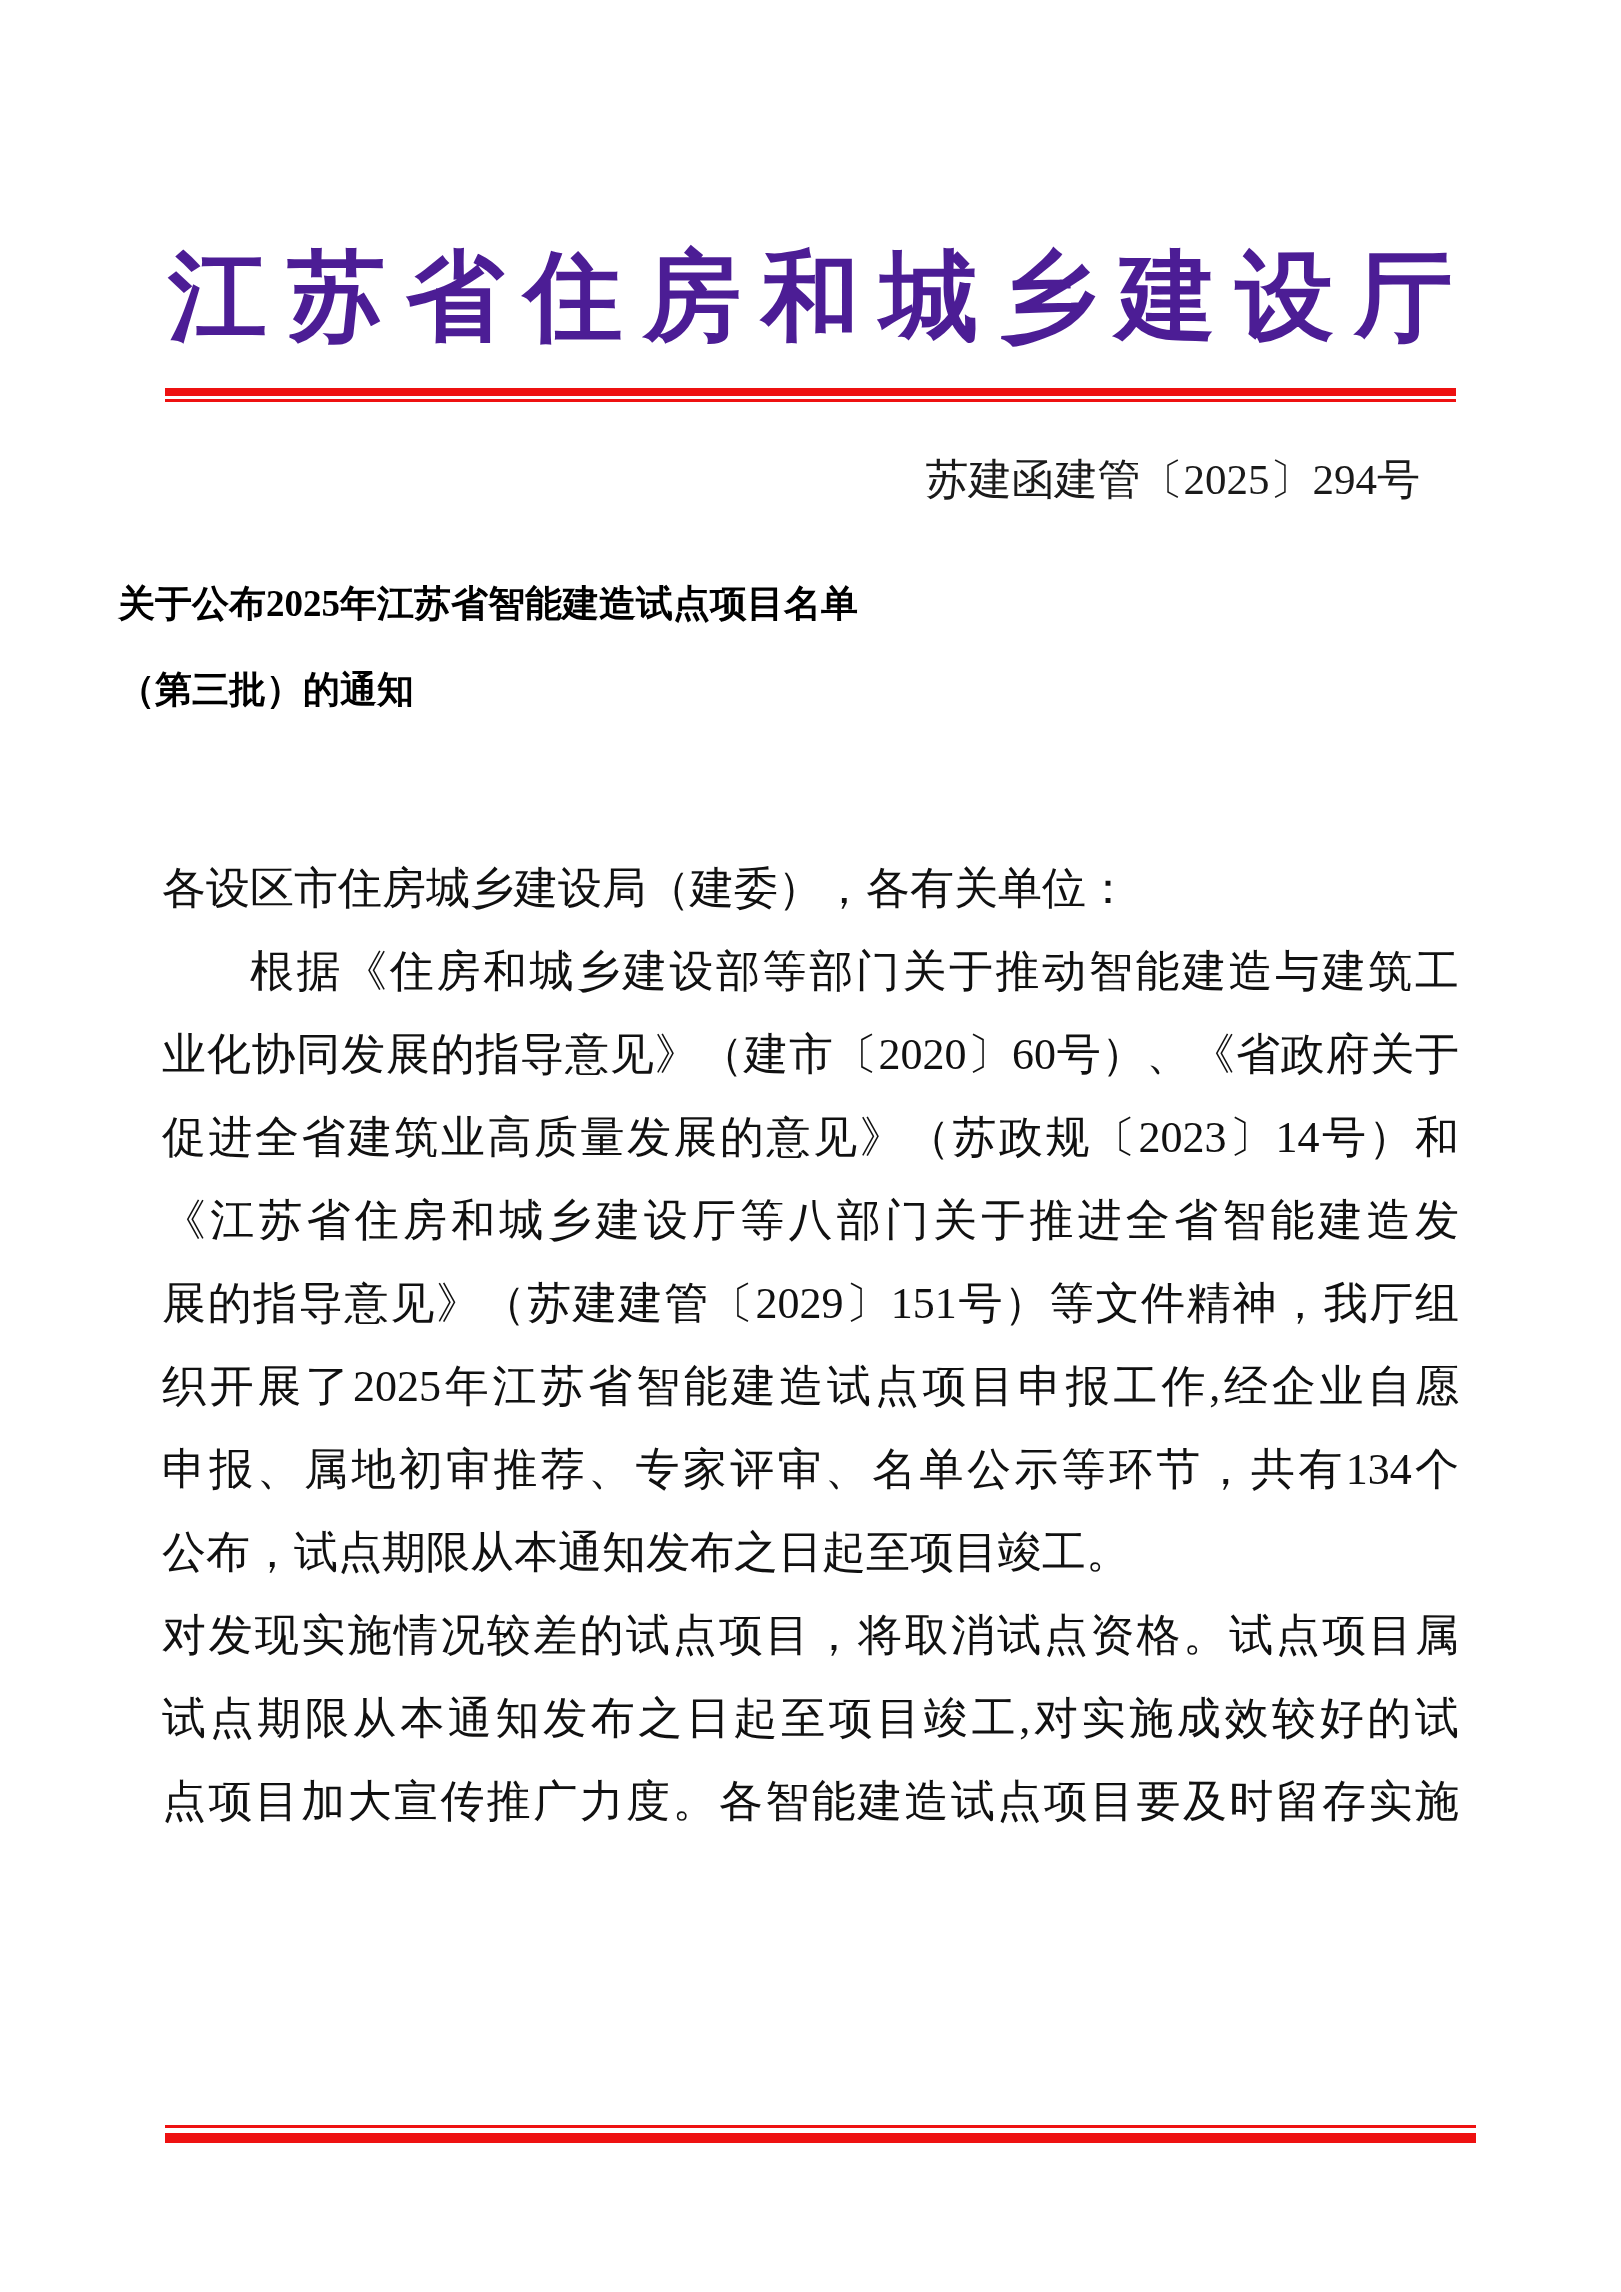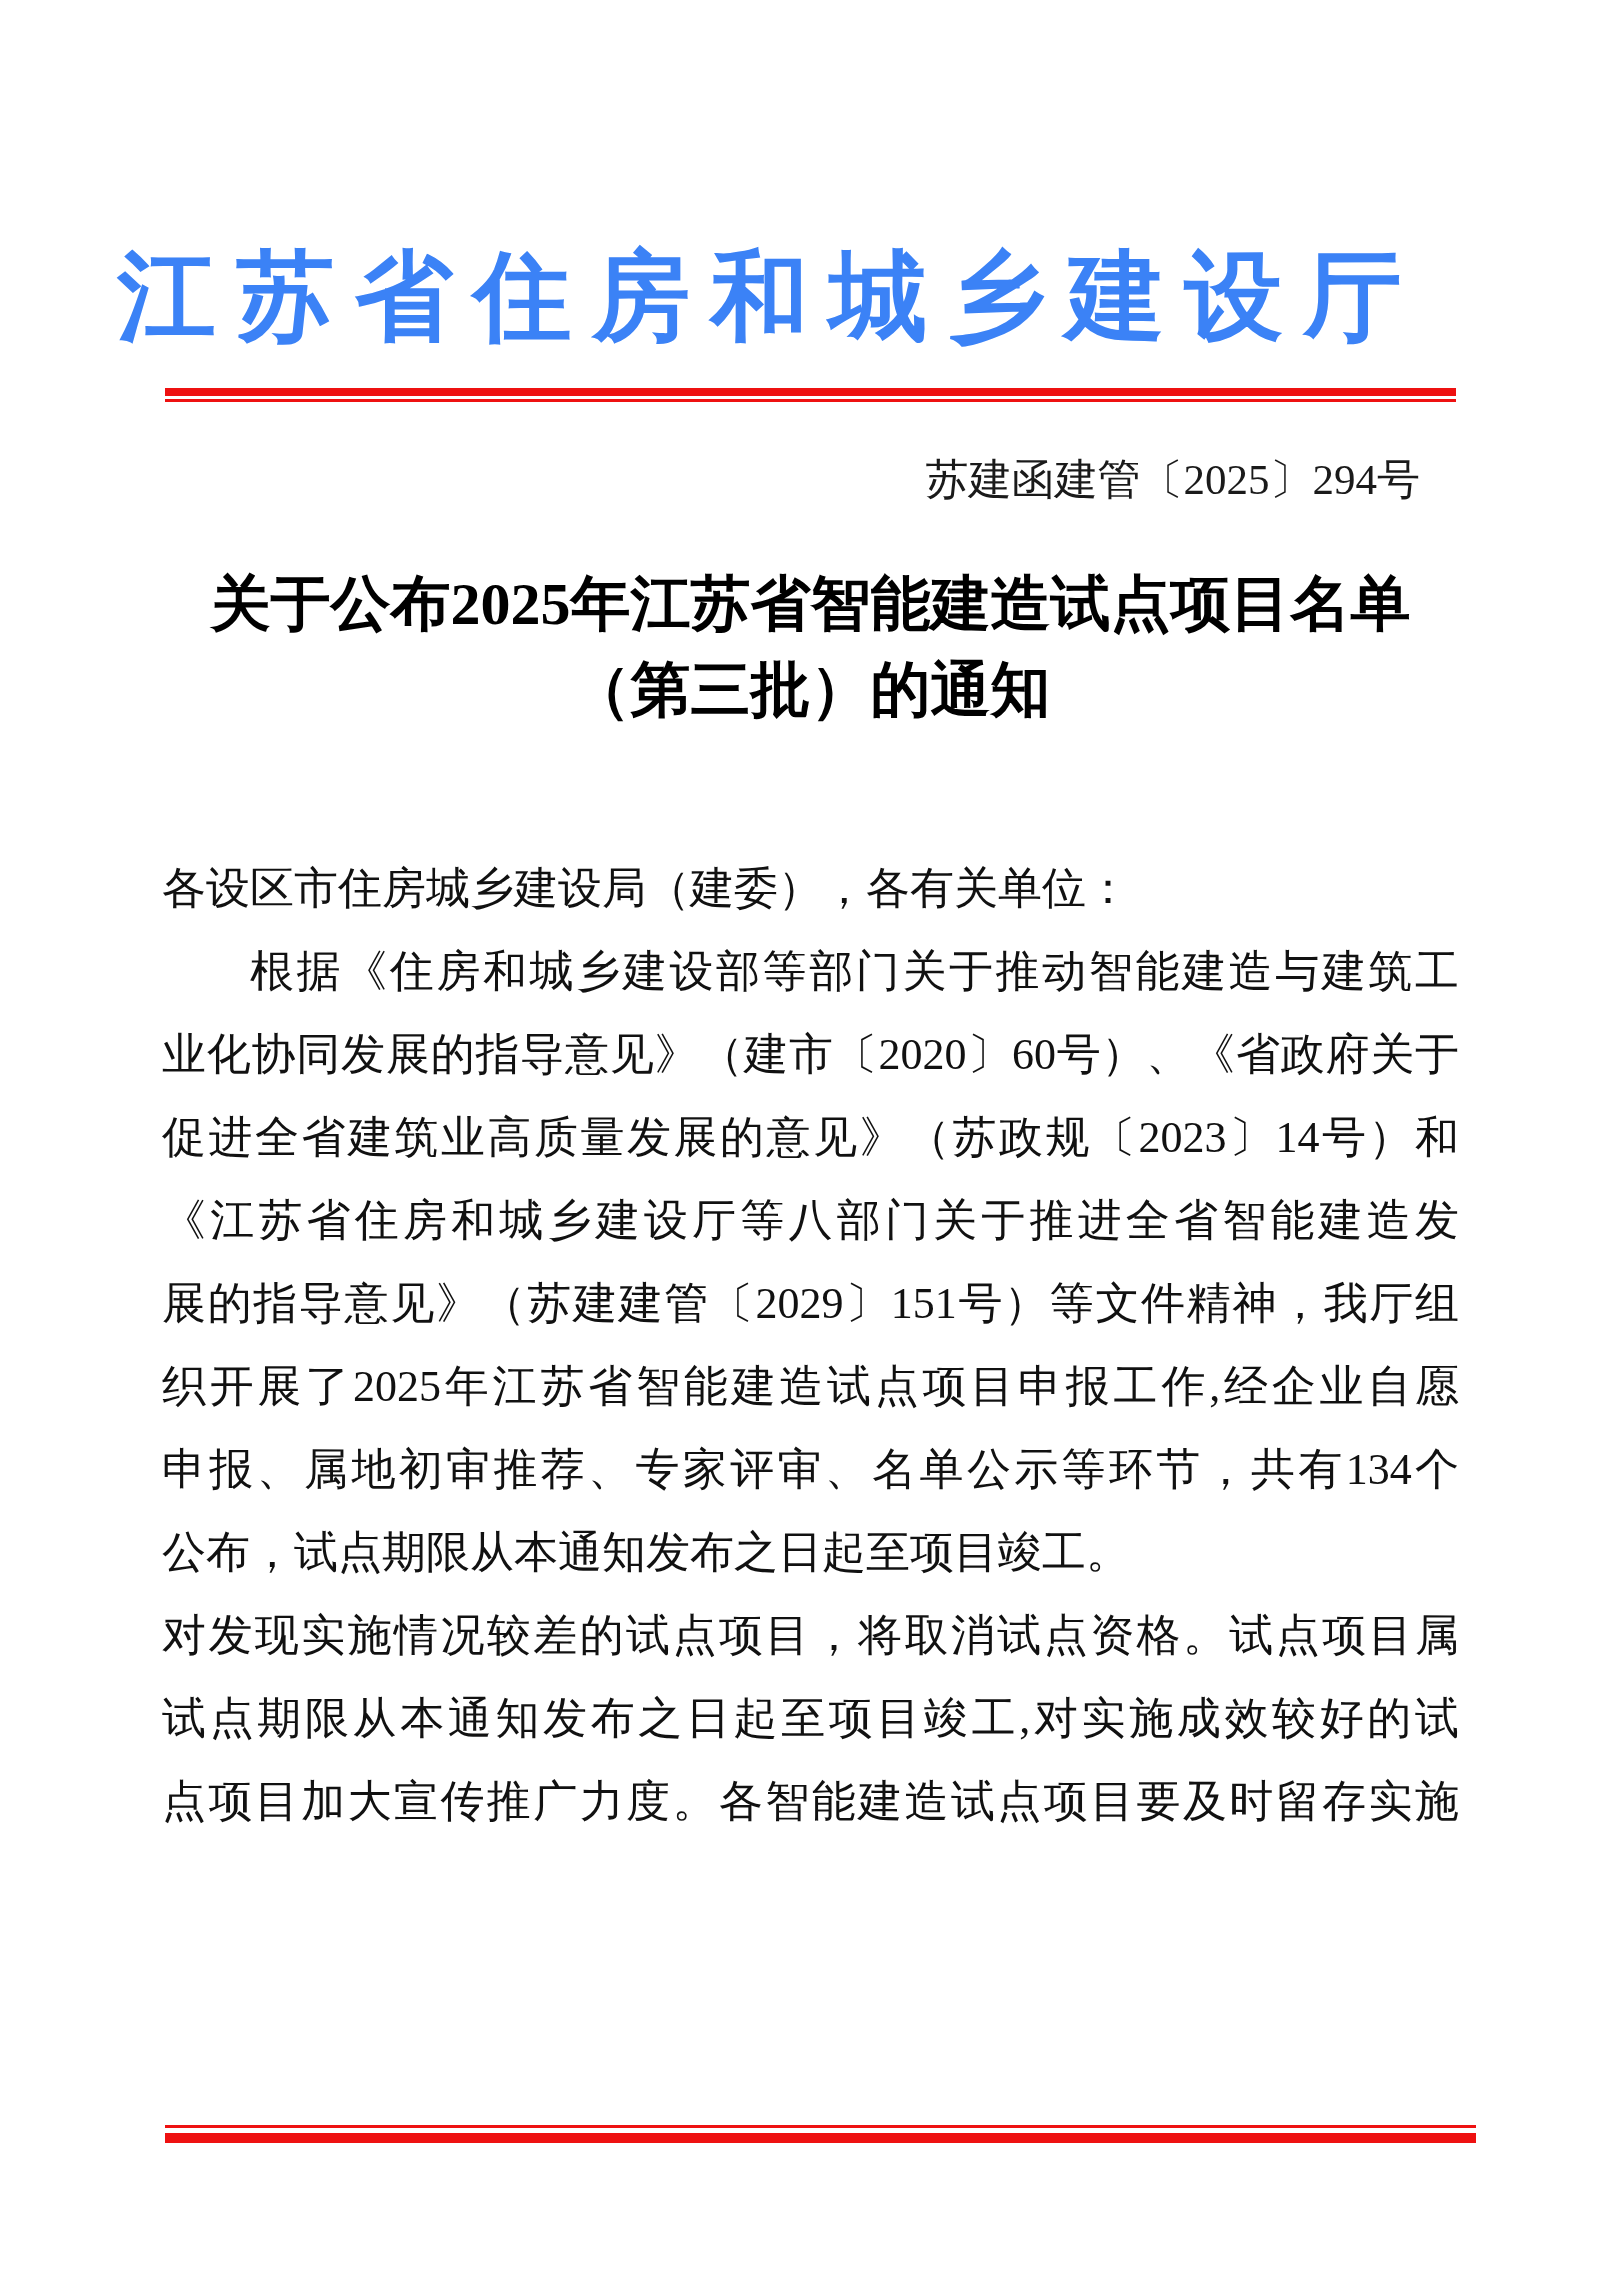--- a/index.html
+++ b/index.html
@@ -13,21 +13,22 @@
     width: 1621px;
     height: 2293px;
     margin: 0 auto;
     background: #ffffff;
     overflow: hidden;
   }
   
   .masthead {
     margin-top: 233px;
     padding: 0 97px;
-    color: #3b82f6;
+    text-align: center;
+    color: #4c1d95;
     font-size: 98px;
     font-weight: 900;
     line-height: 129px;
     letter-spacing: 0.21em;
     text-indent: 0.21em; 
     white-space: nowrap;
   }
   
   .rule-top {
     margin: 25.5px 165px 0 165px;
@@ -40,23 +41,23 @@
     margin-top: 47px;
     padding: 0 201px 0 104px;
     text-align: right;
     color: #1a1a1a;
     font-size: 43px;
     line-height: 61px;
   }
   
   .title {
     margin: 51px 118px 0 118px;
-    text-align: center;
+    text-align: left;
     color: #000000;
-    font-size: 60px;
+    font-size: 37px;
     font-weight: bold;
     line-height: 86px;
   }
   .title .tl { display: block; }
   
   .body {
     margin-top: 114px;
     padding: 0 162px;
     color: #111111;
     font-size: 44px;

